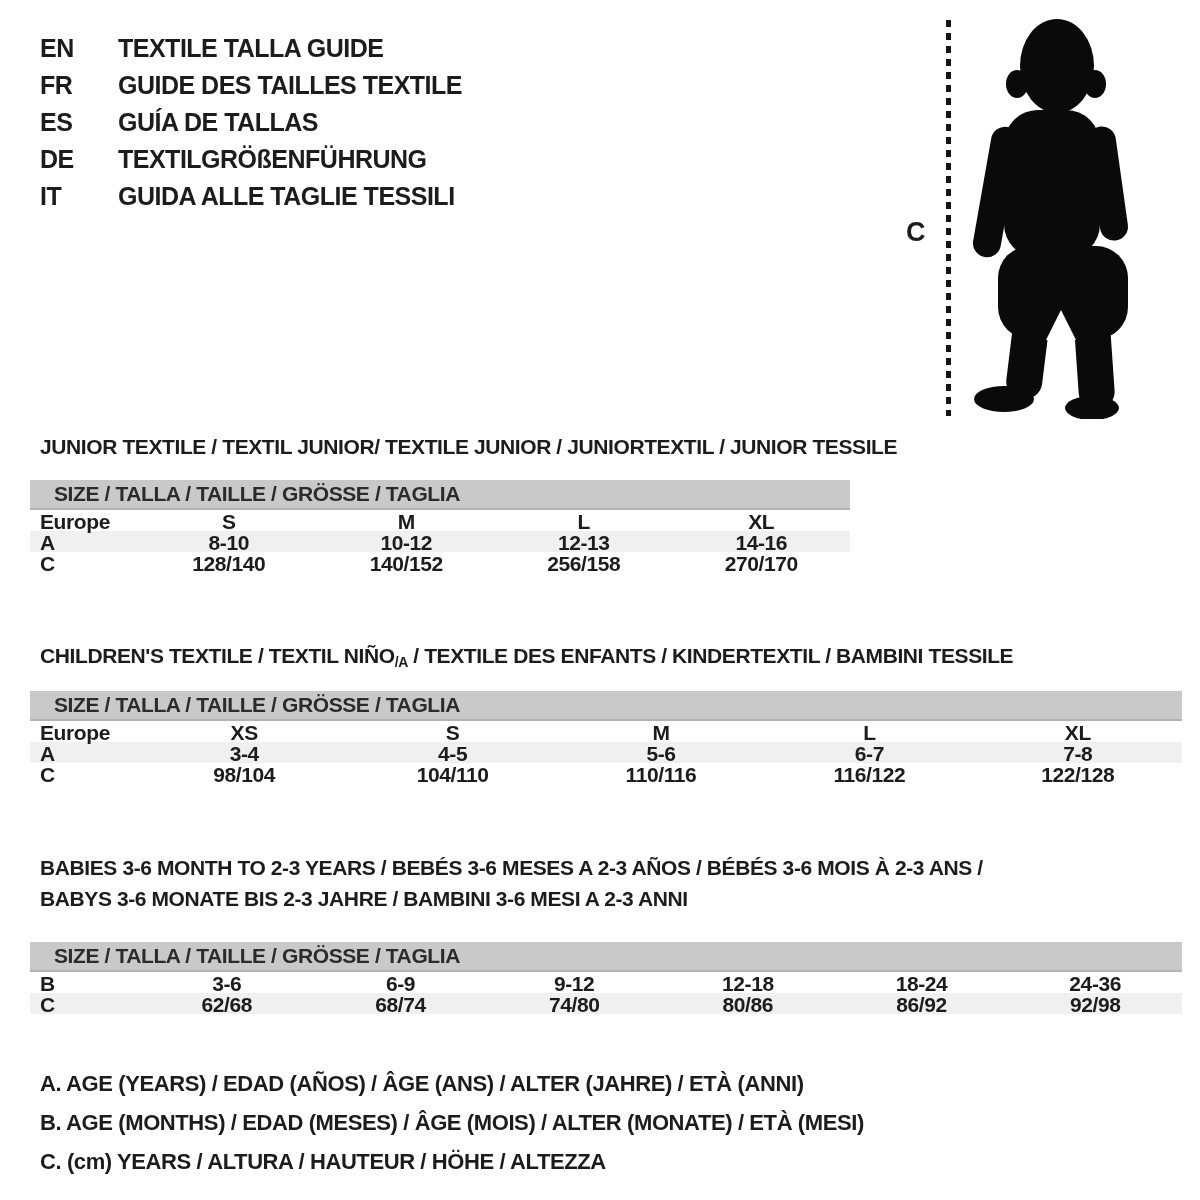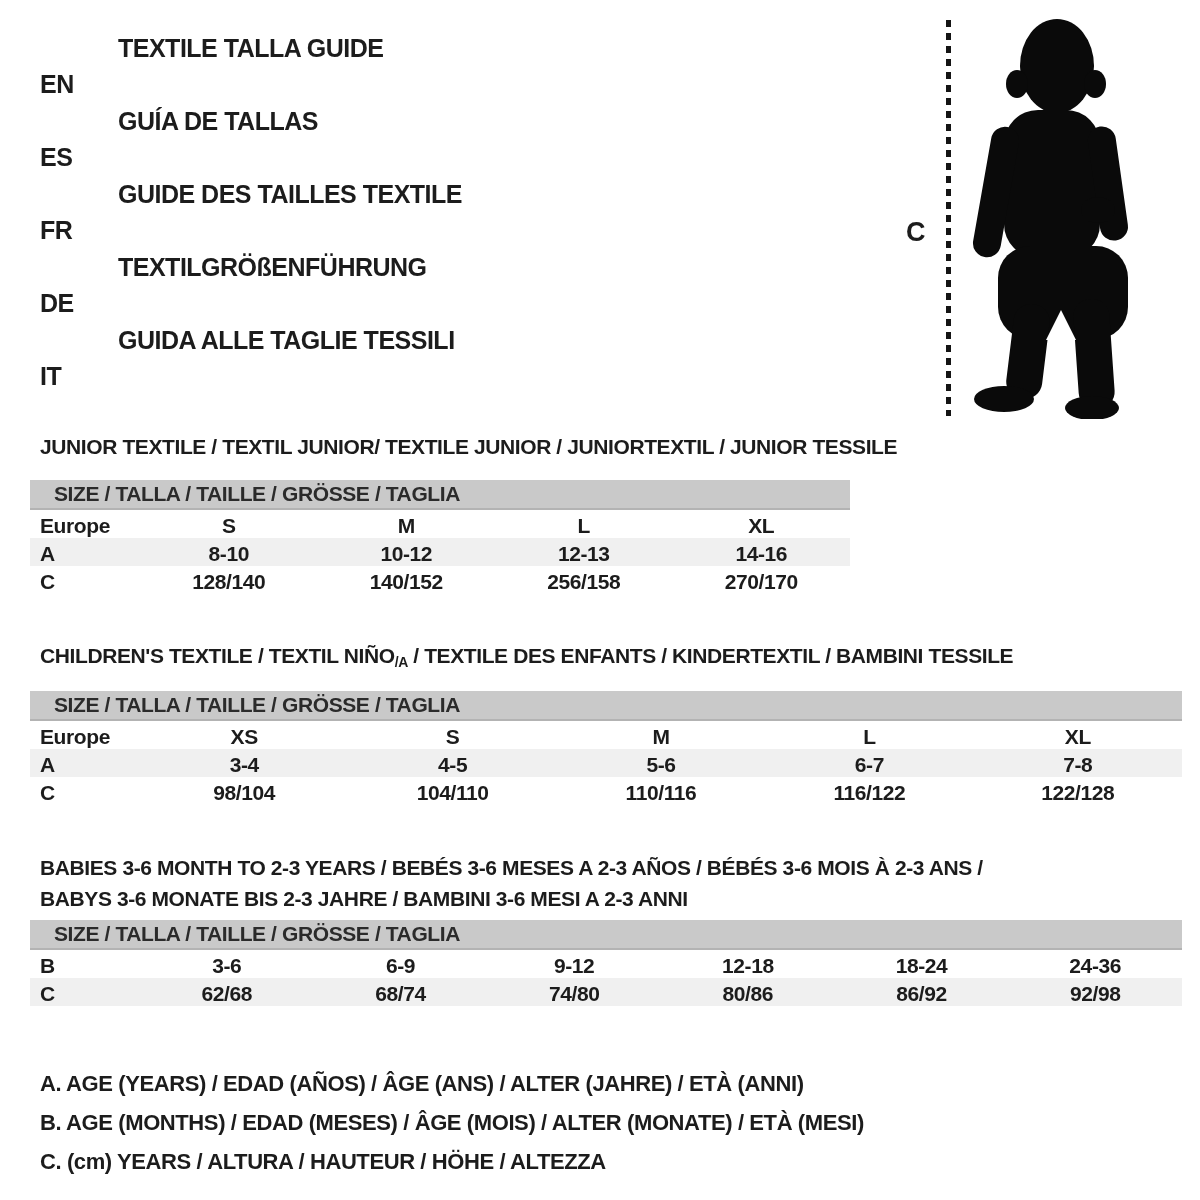--- a/index.html
+++ b/index.html
@@ -8,67 +8,67 @@
     width:1200px; height:1200px;
     font-family:"Liberation Sans", sans-serif;
     font-weight:bold;
     color:#1c1c1c;
   }
   .page { position:relative; width:1200px; height:1200px; background:#ffffff; overflow:hidden; }
 
   
   .lang-list { position:absolute; left:40px; top:30px; }
   .lang-row { display:flex; font-size:25px; line-height:37px; letter-spacing:-0.5px; }
-  .lang-code { width:78px; flex:0 0 78px;margin-top:36px; }
+  .lang-code { width:78px; flex:0 0 78px; }
 
   
   .dash-line {
     position:absolute; left:946px; top:20px; width:5px; height:396px;
     background:repeating-linear-gradient(to bottom, #141414 0 7px, transparent 7px 13px);
   }
   .measure-c { position:absolute; left:906px; top:217px; font-size:27px; }
   .baby-svg { position:absolute; left:962px; top:14px; }
 
   
   .section { position:absolute; left:30px; }
   .sec1 { top:436px; width:820px; }
   .sec2 { top:645px; width:1152px; }
   .sec3 { top:852px; width:1152px; }
   .sec-title { font-size:21px; line-height:22px; padding-left:10px; letter-spacing:-0.4px; margin-bottom:22px; white-space:nowrap; }
-  .sec3 .sec-title { line-height:31px; margin-bottom:6px; }
+  .sec3 .sec-title { line-height:31px; margin-bottom:28px; }
   .sub-a { font-size:14px; position:relative; top:4px; }
   .size-bar {
     height:30px; background:#c9c9c9; border-bottom:2px solid #b3b3b3;
     font-size:21px; line-height:28px; padding-left:24px; letter-spacing:-0.4px; color:#2b2b2b;
   }
-  .trow { display:flex; align-items:flex-end; height:28px; font-size:21px; letter-spacing:-0.4px; }
+  .trow { display:flex; align-items:flex-start; height:21px; font-size:21px; letter-spacing:-0.4px; }
   .trow.shade { background:#f0f0f0; }
   .tlabel { flex:0 0 110px; width:110px; padding-left:10px; }
   .tcell { flex:1; text-align:center; }
 
   
   .legend { position:absolute; left:40px; top:1064px; font-size:22px; line-height:39px; letter-spacing:-0.4px; }
 </style>
 </head>
 <body>
 
 <div class="page">
 
   <div class="lang-list">
     <div class="lang-row">
       <span class="lang-code">EN</span>
       <span>TEXTILE TALLA GUIDE</span>
     </div>
     <div class="lang-row">
+      <span class="lang-code">FR</span>
+      <span>GUIDE DES TAILLES TEXTILE</span>
+    </div>
+    <div class="lang-row">
       <span class="lang-code">ES</span>
       <span>GUÍA DE TALLAS</span>
-    </div>
-    <div class="lang-row">
-      <span class="lang-code">FR</span>
-      <span>GUIDE DES TAILLES TEXTILE</span>
     </div>
     <div class="lang-row">
       <span class="lang-code">DE</span>
       <span>TEXTILGRÖßENFÜHRUNG</span>
     </div>
     <div class="lang-row">
       <span class="lang-code">IT</span>
       <span>GUIDA ALLE TAGLIE TESSILI</span>
     </div>
   </div>

